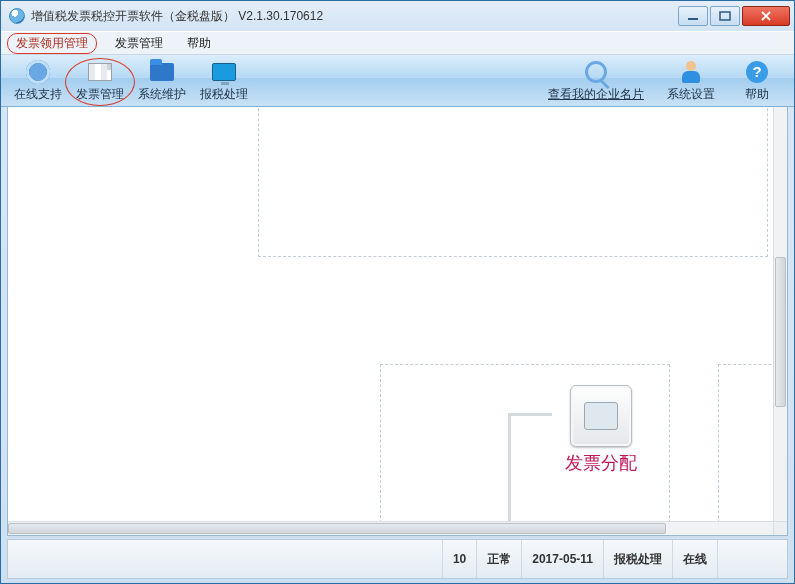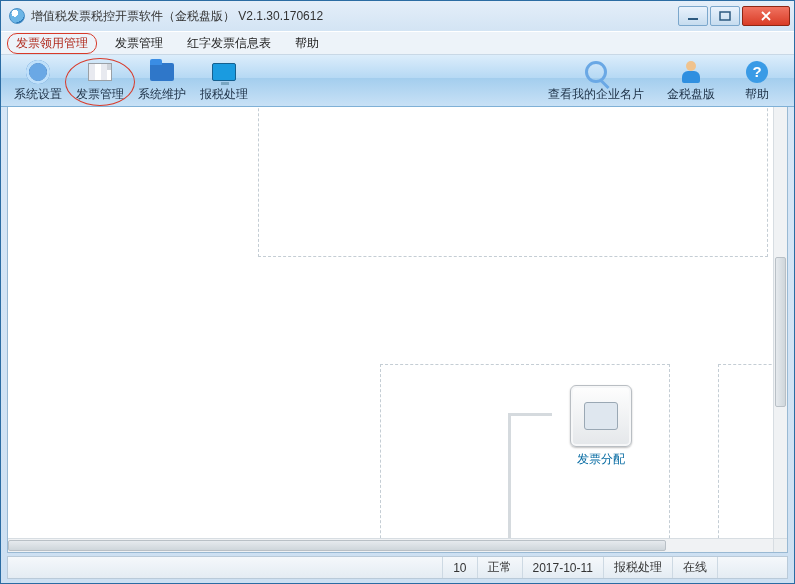--- a/index.html
+++ b/index.html
@@ -54,21 +54,21 @@
     width: 62px; height: 50px;
   }
   .tool-btn .ticon { width: 26px; height: 26px; display:flex; align-items:center; justify-content:center; }
   .tool-btn .tlabel { font-size: 12px; margin-top: 1px; }
   .tool-btn.mark { position:relative; }
   .tool-btn.mark::after{
     content:""; position:absolute; left:-4px; right:-4px; top:2px; bottom:0;
     border:1px solid #d83a2a; border-radius: 50%/50%;
     pointer-events:none;
   }
-  .tool-btn.wide { width: 120px; }
+  .tool-btn.wide { width: 120px; text-decoration: underline; }
   .tool-btn.mid  { width: 70px; }
   .tool-spacer { flex: 1; }
   
   .client {
     flex: 1; margin: 0 6px 0 6px; background: #fff;
     border: 1px solid #99b9d3; border-top: none;
     position: relative; overflow: hidden;
   }
   .canvas {
     position:absolute; left:0; top:0; right:14px; bottom:14px; overflow:hidden;
@@ -81,21 +81,21 @@
   .flow-item {
     position:absolute; width: 90px; text-align:center;
   }
   .flow-icon {
     width: 62px; height: 62px; margin: 0 auto;
     background: linear-gradient(to bottom, #fefefe, #e4e7ea);
     border: 1px solid #b9bec3; border-radius: 6px;
     box-shadow: inset 0 0 0 2px #f6f7f8, 0 1px 2px rgba(0,0,0,0.25);
     display:flex; align-items:center; justify-content:center;
   }
-  .flow-label { font-size: 12px; color:#0369a1; margin-top: 4px; }
+  .flow-label { font-size: 18px; color:#be185d; margin-top: 4px; }
   
   .connector {
     position:absolute; background:#d5dade;
   }
   
   
   .vscroll {
     position:absolute; top:0; right:0; bottom:14px; width:14px;
     background:#f0f2f4; border-left:1px solid #d7dde2;
   }
@@ -112,24 +112,24 @@
     position:absolute; top:1px; bottom:1px; left:0; width:86%;
     background:linear-gradient(to bottom,#e6eaee,#cfd6db);
     border:1px solid #b9c0c6; border-radius:2px;
   }
   .scroll-corner {
     position:absolute; right:0; bottom:0; width:14px; height:14px; background:#eceff1;
     border-left:1px solid #d7dde2; border-top:1px solid #d7dde2;
   }
   
   .statusbar {
-    height: 23px; margin: 3px 6px 4px 6px;
+    height: 40px; margin: 3px 6px 4px 6px;
     background: linear-gradient(to bottom,#f5f8fb,#e4ecf3);
     border:1px solid #b9cad9; display:flex; align-items:center;
-    font-size:12px; color:#333;
+    font-size:12px; color:#333;font-weight:bold;
   }
   .status-spacer { flex: 1; }
   .status-cell {
     padding: 0 10px; height: 100%; display:flex; align-items:center;
     border-left:1px solid #cdd9e3;
   }
   .status-tail { width: 70px; border-left:1px solid #cdd9e3; height:100%; }
   
   
   .ic-gear { width:24px;height:24px;border-radius:50%;background:radial-gradient(circle,#6aa8e5 0 50%,#3b7cc3 51% 100%); box-shadow: inset 0 0 0 3px #bfe0fa; }
@@ -170,63 +170,62 @@
         <svg viewBox="0 0 12 10">
             <path d="M2 1 L10 9 M10 1 L2 9" stroke="#fff" stroke-width="1.8"></path>
           </svg>
       </div>
     </div>
   </div>
 
   <div class="menubar">
     <div class="menu-item highlight">发票领用管理</div>
     <div class="menu-item">发票管理</div>
-    <div class="menu-item">红字发票信息表</div>
     <div class="menu-item">帮助</div>
   </div>
 
   <div class="toolbar">
     <div class="tool-btn">
       <div class="ticon">
           <div class="ic-gear"></div>
         </div>
+      <div class="tlabel">在线支持</div>
+    </div>
+    <div class="tool-btn mark">
+      <div class="ticon">
+          <div class="ic-grid"></div>
+        </div>
+      <div class="tlabel">发票管理</div>
+    </div>
+    <div class="tool-btn">
+      <div class="ticon">
+          <div class="ic-folder"></div>
+        </div>
+      <div class="tlabel">系统维护</div>
+    </div>
+    <div class="tool-btn">
+      <div class="ticon">
+          <div class="ic-monitor"></div>
+        </div>
+      <div class="tlabel">报税处理</div>
+    </div>
+
+    <div class="tool-spacer"></div>
+
+    <div class="tool-btn wide">
+      <div class="ticon">
+          <div class="ic-mag"></div>
+        </div>
+      <div class="tlabel">查看我的企业名片</div>
+    </div>
+    <div class="tool-btn mid">
+      <div class="ticon">
+          <div class="ic-person"></div>
+        </div>
       <div class="tlabel">系统设置</div>
-    </div>
-    <div class="tool-btn mark">
-      <div class="ticon">
-          <div class="ic-grid"></div>
-        </div>
-      <div class="tlabel">发票管理</div>
-    </div>
-    <div class="tool-btn">
-      <div class="ticon">
-          <div class="ic-folder"></div>
-        </div>
-      <div class="tlabel">系统维护</div>
-    </div>
-    <div class="tool-btn">
-      <div class="ticon">
-          <div class="ic-monitor"></div>
-        </div>
-      <div class="tlabel">报税处理</div>
-    </div>
-
-    <div class="tool-spacer"></div>
-
-    <div class="tool-btn wide">
-      <div class="ticon">
-          <div class="ic-mag"></div>
-        </div>
-      <div class="tlabel">查看我的企业名片</div>
-    </div>
-    <div class="tool-btn mid">
-      <div class="ticon">
-          <div class="ic-person"></div>
-        </div>
-      <div class="tlabel">金税盘版</div>
     </div>
     <div class="tool-btn">
       <div class="ticon">
           <div class="ic-help">?</div>
         </div>
       <div class="tlabel">帮助</div>
     </div>
   </div>
 
   <div class="client">
@@ -256,19 +255,19 @@
     <div class="hscroll">
       <div class="thumb"></div>
     </div>
     <div class="scroll-corner"></div>
   </div>
 
   <div class="statusbar">
     <div class="status-spacer"></div>
     <div class="status-cell">10</div>
     <div class="status-cell">正常</div>
-    <div class="status-cell">2017-10-11</div>
+    <div class="status-cell">2017-05-11</div>
     <div class="status-cell">报税处理</div>
     <div class="status-cell">在线</div>
     <div class="status-tail"></div>
   </div>
 
 </div>
 
 </body></html>

